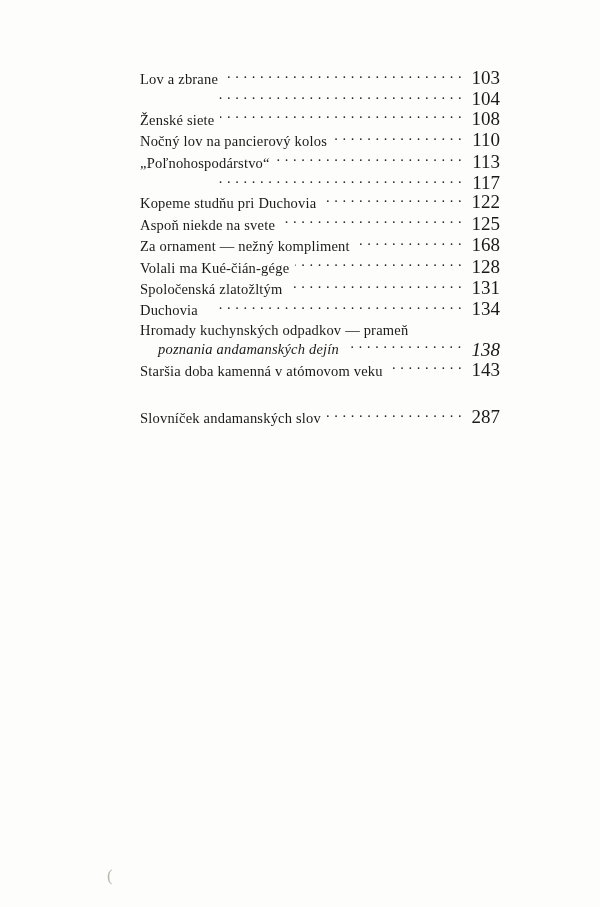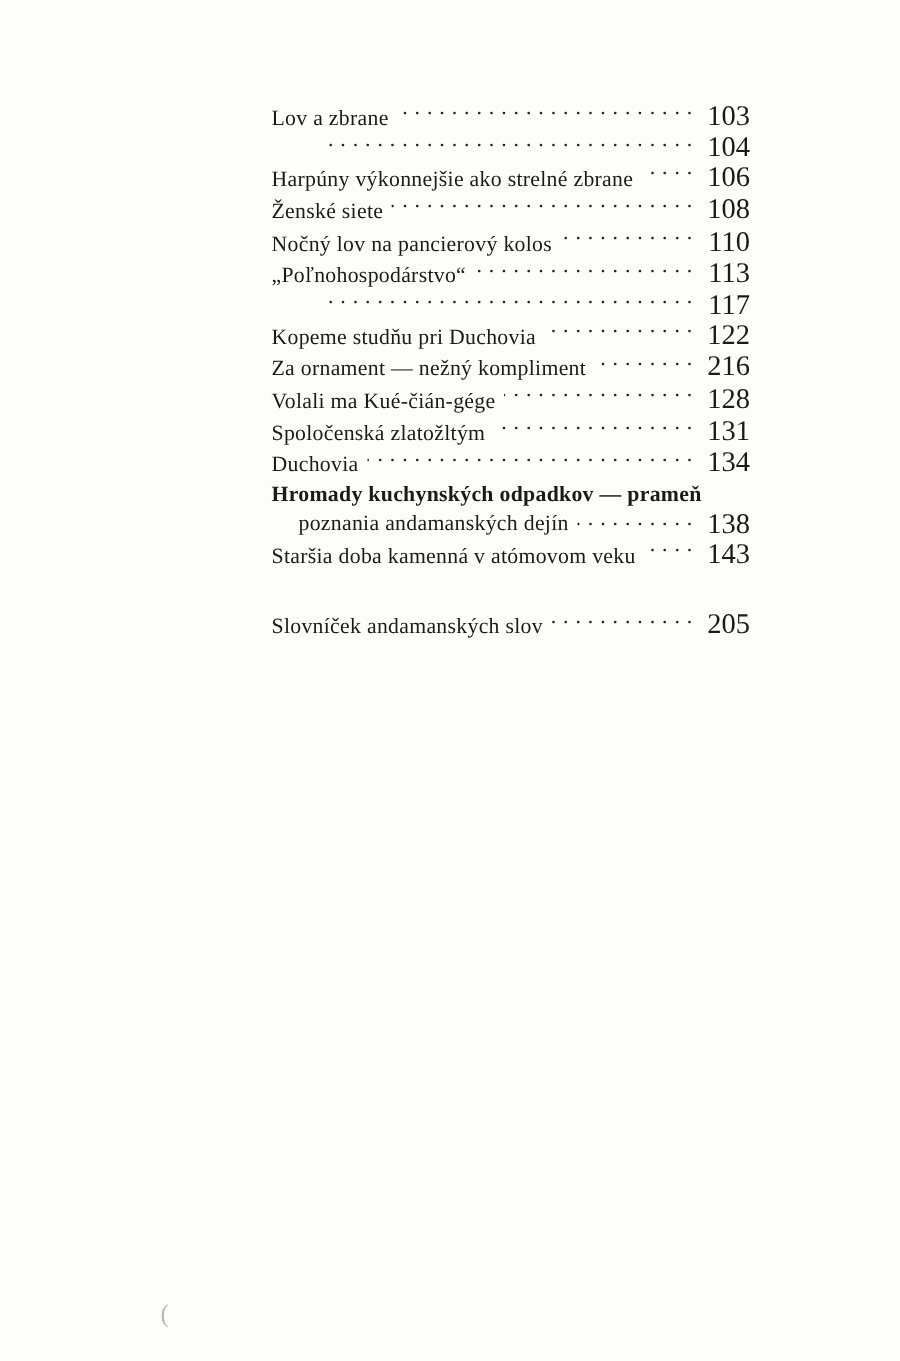--- a/index.html
+++ b/index.html
@@ -32,21 +32,20 @@
   .toc-row {
     display: flex;
     align-items: baseline;
     font-size: 14.5px;
     line-height: 19.4px;
     white-space: nowrap;
   }
   .toc-title {
     flex: 0 0 auto;
     letter-spacing: 0.2px;
-    margin-left: 41px;
   }
   .toc-dots {
     flex: 1 1 auto;
     margin: 0 4px 0 6px;
     position: relative;
     height: 14px;
     overflow: hidden;
   }
   .toc-dots::before {
     content: ".   .   .   .   .   .   .   .   .   .   .   .   .   .   .   .   .   .   .   .   .   .   .   .   .   .   .   .   .   .";
@@ -64,25 +63,26 @@
     font-size: 19px;
   }
   .toc-row.wrap {
     display: block;
     white-space: normal;
   }
   .wrap-line1 {
     display: flex;
     align-items: baseline;
   }
-  .wrap-line1 .toc-title { flex: 0 0 auto; font-weight: bold; }
+  .wrap-line1 .toc-title { flex: 0 0 auto; }
   .wrap-line2 {
     display: flex;
-    align-items: center;
+    align-items: flex-start;
     padding-left: 18px;
+    font-style: italic;
   }
   .gap-row { height: 13px; }
   .mark {
     position: absolute;
     left: 107px;
     top: 866px;
     font-size: 17px;
     color: #b9b9b2;
     font-family: "Liberation Serif", serif;
   }
@@ -98,25 +98,20 @@
       <span class="toc-title">Lov a zbrane</span>
       <span class="toc-dots"></span>
       <span class="toc-page">103</span>
     </div>
 
     <div class="toc-row">
       <span class="toc-dots"></span>
       <span class="toc-page">104</span>
     </div>
 
-    <div class="toc-row">
-      <span class="toc-title">Harpúny výkonnejšie ako strelné zbrane</span>
-      <span class="toc-dots"></span>
-      <span class="toc-page">106</span>
-    </div>
 
     <div class="toc-row">
       <span class="toc-title">Ženské siete</span>
       <span class="toc-dots"></span>
       <span class="toc-page">108</span>
     </div>
 
     <div class="toc-row">
       <span class="toc-title">Nočný lov na pancierový kolos</span>
       <span class="toc-dots"></span>
@@ -133,25 +128,30 @@
       <span class="toc-dots"></span>
       <span class="toc-page">117</span>
     </div>
 
     <div class="toc-row">
       <span class="toc-title">Kopeme studňu pri Duchovia</span>
       <span class="toc-dots"></span>
       <span class="toc-page">122</span>
     </div>
 
+    <div class="toc-row">
+      <span class="toc-title">Aspoň niekde na svete</span>
+      <span class="toc-dots"></span>
+      <span class="toc-page">125</span>
+    </div>
 
     <div class="toc-row">
       <span class="toc-title">Za ornament — nežný kompliment</span>
       <span class="toc-dots"></span>
-      <span class="toc-page">216</span>
+      <span class="toc-page">168</span>
     </div>
 
     <div class="toc-row">
       <span class="toc-title">Volali ma Kué-čián-gége</span>
       <span class="toc-dots"></span>
       <span class="toc-page">128</span>
     </div>
 
     <div class="toc-row">
       <span class="toc-title">Spoločenská zlatožltým</span>
@@ -183,20 +183,20 @@
     </div>
 
     <div class="gap-row"></div>
 
 
     <div class="gap-row"></div>
 
     <div class="toc-row">
       <span class="toc-title">Slovníček andamanských slov</span>
       <span class="toc-dots"></span>
-      <span class="toc-page">205</span>
+      <span class="toc-page">287</span>
     </div>
 
   </div>
 
   <div class="mark">(</div>
 
 </div>
 
 </body></html>

